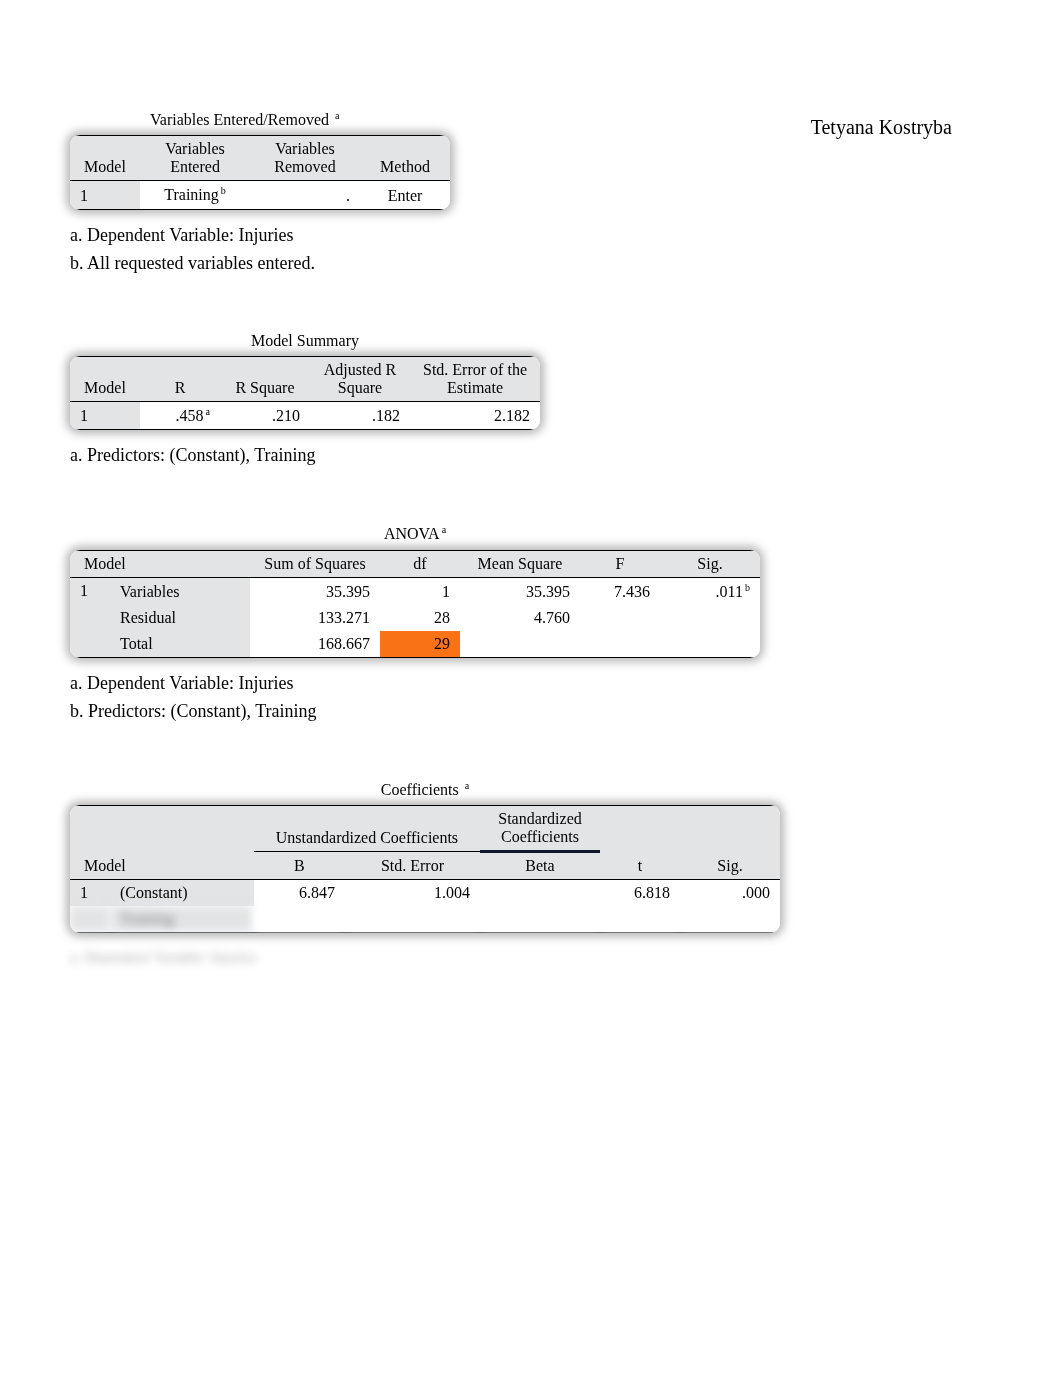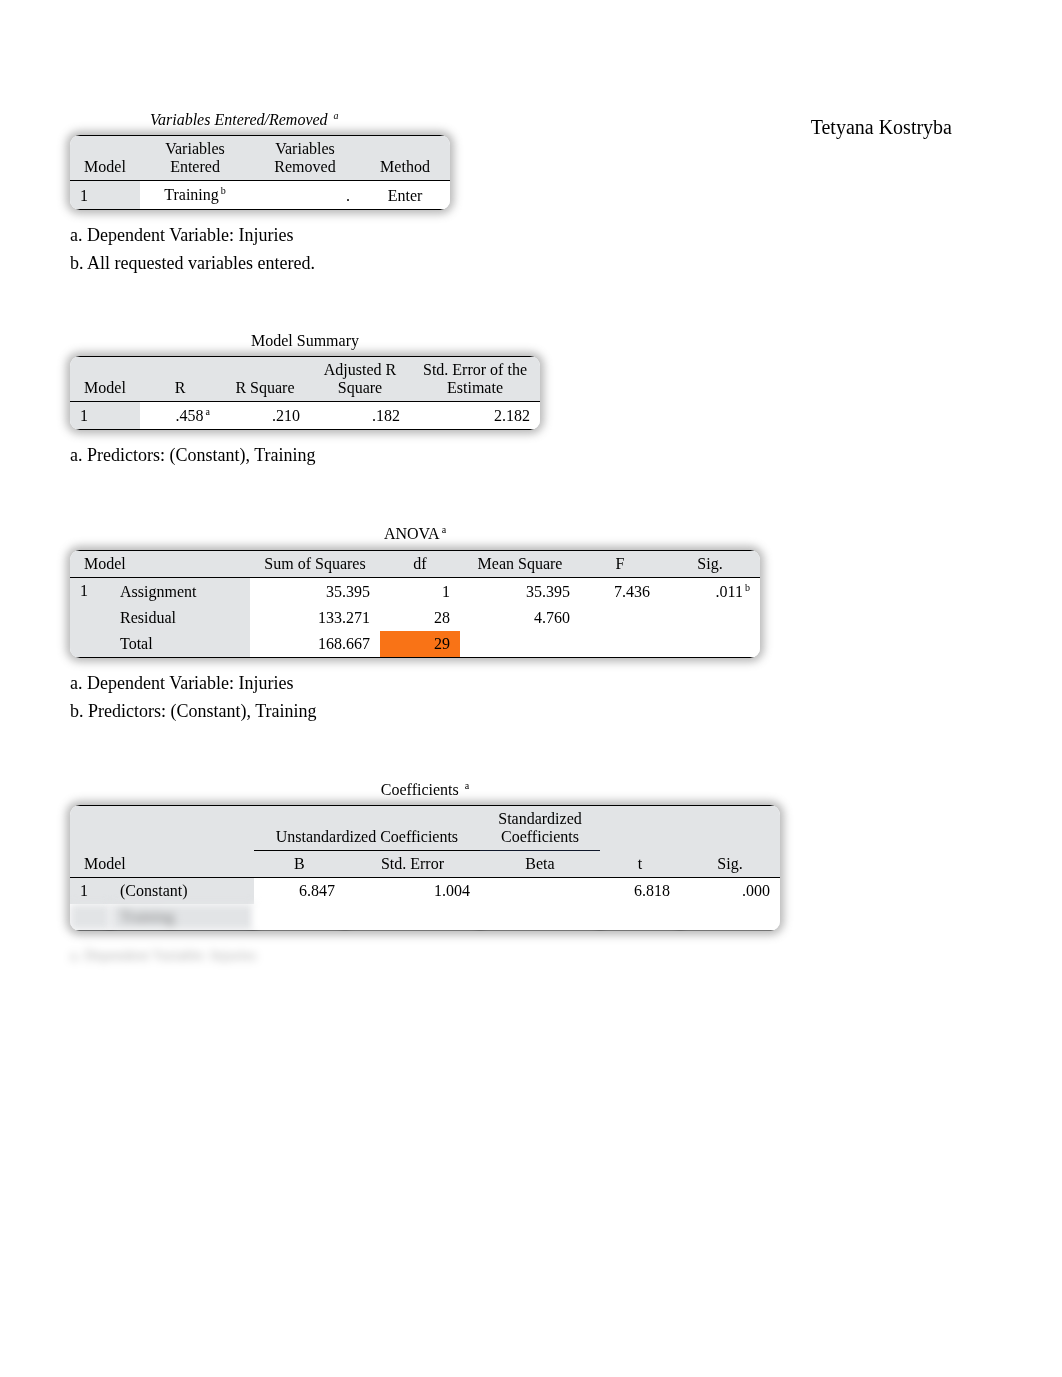--- a/index.html
+++ b/index.html
@@ -107,21 +107,21 @@
   }
 </style>
 </head>
 <body>
 
 <div class="page">
 
   <div class="author">Tetyana Kostryba</div>
 
   <div class="section">
-    <div class="tcaption" style="width:380px; padding-left:80px; text-align:left;font-style:italic;">
+    <div class="tcaption" style="width:380px; padding-left:80px; text-align:left;">
       <span>Variables Entered/Removed</span>
       <span class="sup">a</span>
     </div>
     <div class="tbl-wrap">
       <table class="tbl-varent">
         <thead>
           <tr class="hline-top hline-bot">
             <th style="width:70px">Model</th>
             <th style="width:110px">Variables Entered</th>
             <th style="width:110px">Variables Removed</th>
@@ -191,21 +191,21 @@
             <th style="width:130px">Sum of Squares</th>
             <th style="width:80px">df</th>
             <th style="width:120px">Mean Square</th>
             <th style="width:80px">F</th>
             <th style="width:100px">Sig.</th>
           </tr>
         </thead>
         <tbody>
           <tr>
             <td class="rowhead" style="width:40px;vertical-align:top;">1</td>
-            <td class="rowhead">Assignment</td>
+            <td class="rowhead">Variables</td>
             <td class="num" style="background:#fff">35.395</td>
             <td class="num" style="background:#fff">1</td>
             <td class="num" style="background:#fff">35.395</td>
             <td class="num" style="background:#fff">7.436</td>
             <td class="num cell" style="background:#fff">
               <span>.011</span><span class="sup">b</span>
             </td>
           </tr>
           <tr>
             <td class="rowhead"></td>
@@ -238,21 +238,21 @@
     <div class="tcaption" style="width:710px;">
       <span>Coefficients</span>
       <span class="sup">a</span>
     </div>
     <div class="tbl-wrap">
       <table class="tbl-coef">
         <thead>
           <tr class="hline-top">
             <th colspan="2" rowspan="2" style="width:180px;text-align:left;vertical-align:bottom;padding-left:14px;">Model</th>
             <th colspan="2" style="width:220px;border-bottom:1px solid #000;">Unstandardized Coefficients</th>
-            <th style="width:120px;border-bottom:1px solid #0f172a;">Standardized Coefficients</th>
+            <th style="width:120px;border-bottom:3px solid #0f172a;">Standardized Coefficients</th>
             <th rowspan="2" style="width:80px">t</th>
             <th rowspan="2" style="width:100px">Sig.</th>
           </tr>
           <tr class="hline-bot">
             <th>B</th>
             <th>Std. Error</th>
             <th>Beta</th>
           </tr>
         </thead>
         <tbody>

